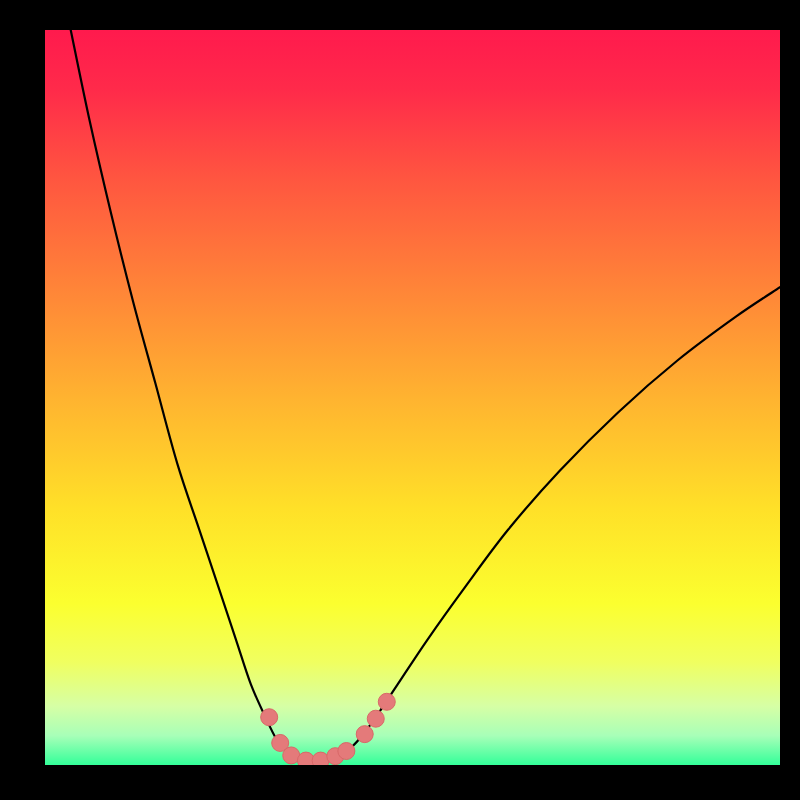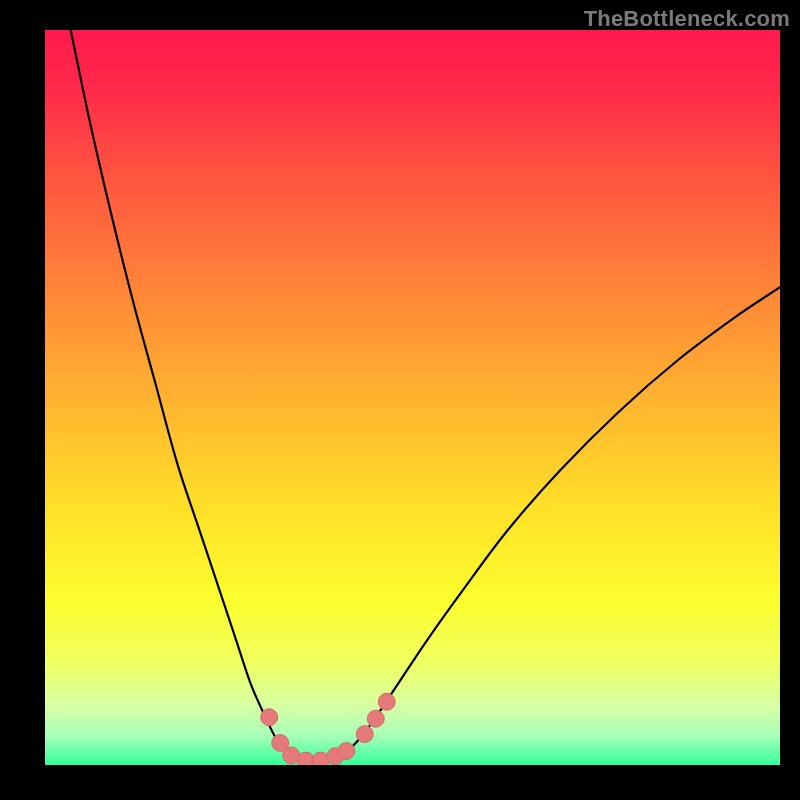--- a/index.html
+++ b/index.html
@@ -30,21 +30,20 @@
   svg {
     position: absolute;
     top: 0;
     left: 0;
   }
 </style>
 </head>
 <body>
 
 <div class="frame">
-  <div class="watermark">TheBottleneck.com</div>
   <svg id="chart-svg" width="800" height="800" viewBox="0 0 800 800">
     <defs>
       <linearGradient id="bg-grad" x1="0" y1="0" x2="0" y2="1">
           <stop offset="0%" stop-color="#ff1a4d"></stop>
           <stop offset="8%" stop-color="#ff2a4a"></stop>
           <stop offset="20%" stop-color="#ff5540"></stop>
           <stop offset="35%" stop-color="#ff8438"></stop>
           <stop offset="50%" stop-color="#ffb330"></stop>
           <stop offset="65%" stop-color="#ffe028"></stop>
           <stop offset="78%" stop-color="#fbff2f"></stop>

